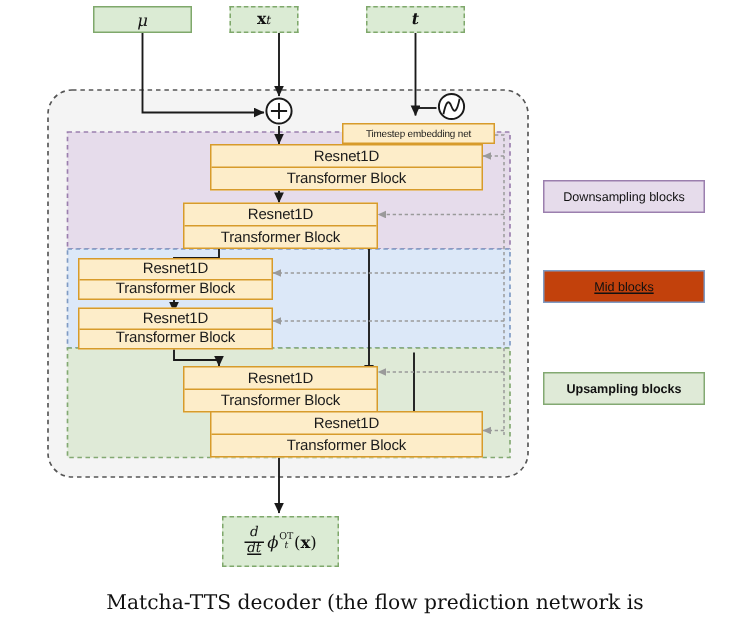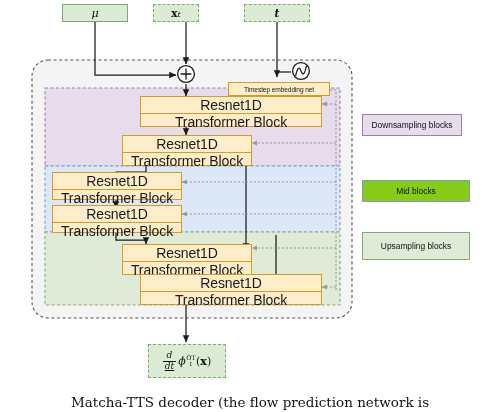--- a/index.html
+++ b/index.html
@@ -52,21 +52,21 @@
     border: 1.1px solid #D79B2B;
     background: #FDEDC9;
     display: flex;
     flex-direction: column;
   }
   .proc .line {
     flex: 1 1 50%;
     display: flex;
     align-items: center;
     justify-content: center;
-    font-size: 14px;
+    font-size: 10px;
     color: #1a1a1a;
     letter-spacing: -0.1px;
   }
   .proc .line.top {
     border-bottom: 1.1px solid #D79B2B;
   }
   .tstep {
     position: absolute;
     box-sizing: border-box;
     border: 1.1px solid #D79B2B;
@@ -82,21 +82,21 @@
   .legend-box {
     position: absolute;
     box-sizing: border-box;
     display: flex;
     align-items: center;
     justify-content: center;
     font-size: 8.4px;
     color: #111;
   }
   .legend-down { background: #E6DCEB; border: 1.1px solid #9B7FAE; }
-  .legend-mid  { background: #84cc16; border: 1.1px solid #7F9BC4; }
+  .legend-mid  { background: #c2410c; border: 1.1px solid #7F9BC4; text-decoration: underline; }
   .legend-up   { background: #DFEAD7; border: 1.1px solid #83A972; }
 
   
   .mu { font-family: "DejaVu Serif", serif; font-style: italic; font-size: 11px; }
   .xt { font-family: "DejaVu Serif", serif; font-size: 10.5px; }
   .xt b { font-weight: bold; font-style: normal; }
   .xt i { font-size: 8px; font-style: italic; }
   .tv { font-family: "DejaVu Serif", serif; font-style: italic; font-weight: bold; font-size: 10.5px; }
 
   .frac {
@@ -260,29 +260,29 @@
   <div class="proc" style="left:122px; top:244px; width:130px; height:31px;">
     <div class="line top">Resnet1D</div>
     <div class="line">Transformer Block</div>
   </div>
 
   <div class="proc" style="left:140px; top:274px; width:182px; height:31px;">
     <div class="line top">Resnet1D</div>
     <div class="line">Transformer Block</div>
   </div>
 
-  <div class="legend-box legend-down" style="left:362px; top:114px; width:100px; height:22px;text-align:center;">
+  <div class="legend-box legend-down" style="left:362px; top:120px; width:108px; height:22px;text-align:center;">
     <span>Downsampling blocks</span>
   </div>
 
   <div class="legend-box legend-mid" style="left:362px; top:180px; width:108px; height:22px;">
     <span>Mid blocks</span>
   </div>
 
-  <div class="legend-box legend-up" style="left:362px; top:232px; width:108px; height:28px;">
+  <div class="legend-box legend-up" style="left:362px; top:248px; width:108px; height:22px;font-weight:bold;">
     <span>Upsampling blocks</span>
   </div>
 
   <div class="node io-box dashed" style="left:148px; top:344px; width:78px; height:34px;">
     <span class="phi-grp">
       <span class="frac">
         <span class="num">d</span>
         <span class="den">dt</span>
       </span>
       <span class="phi-sym">ϕ</span>

